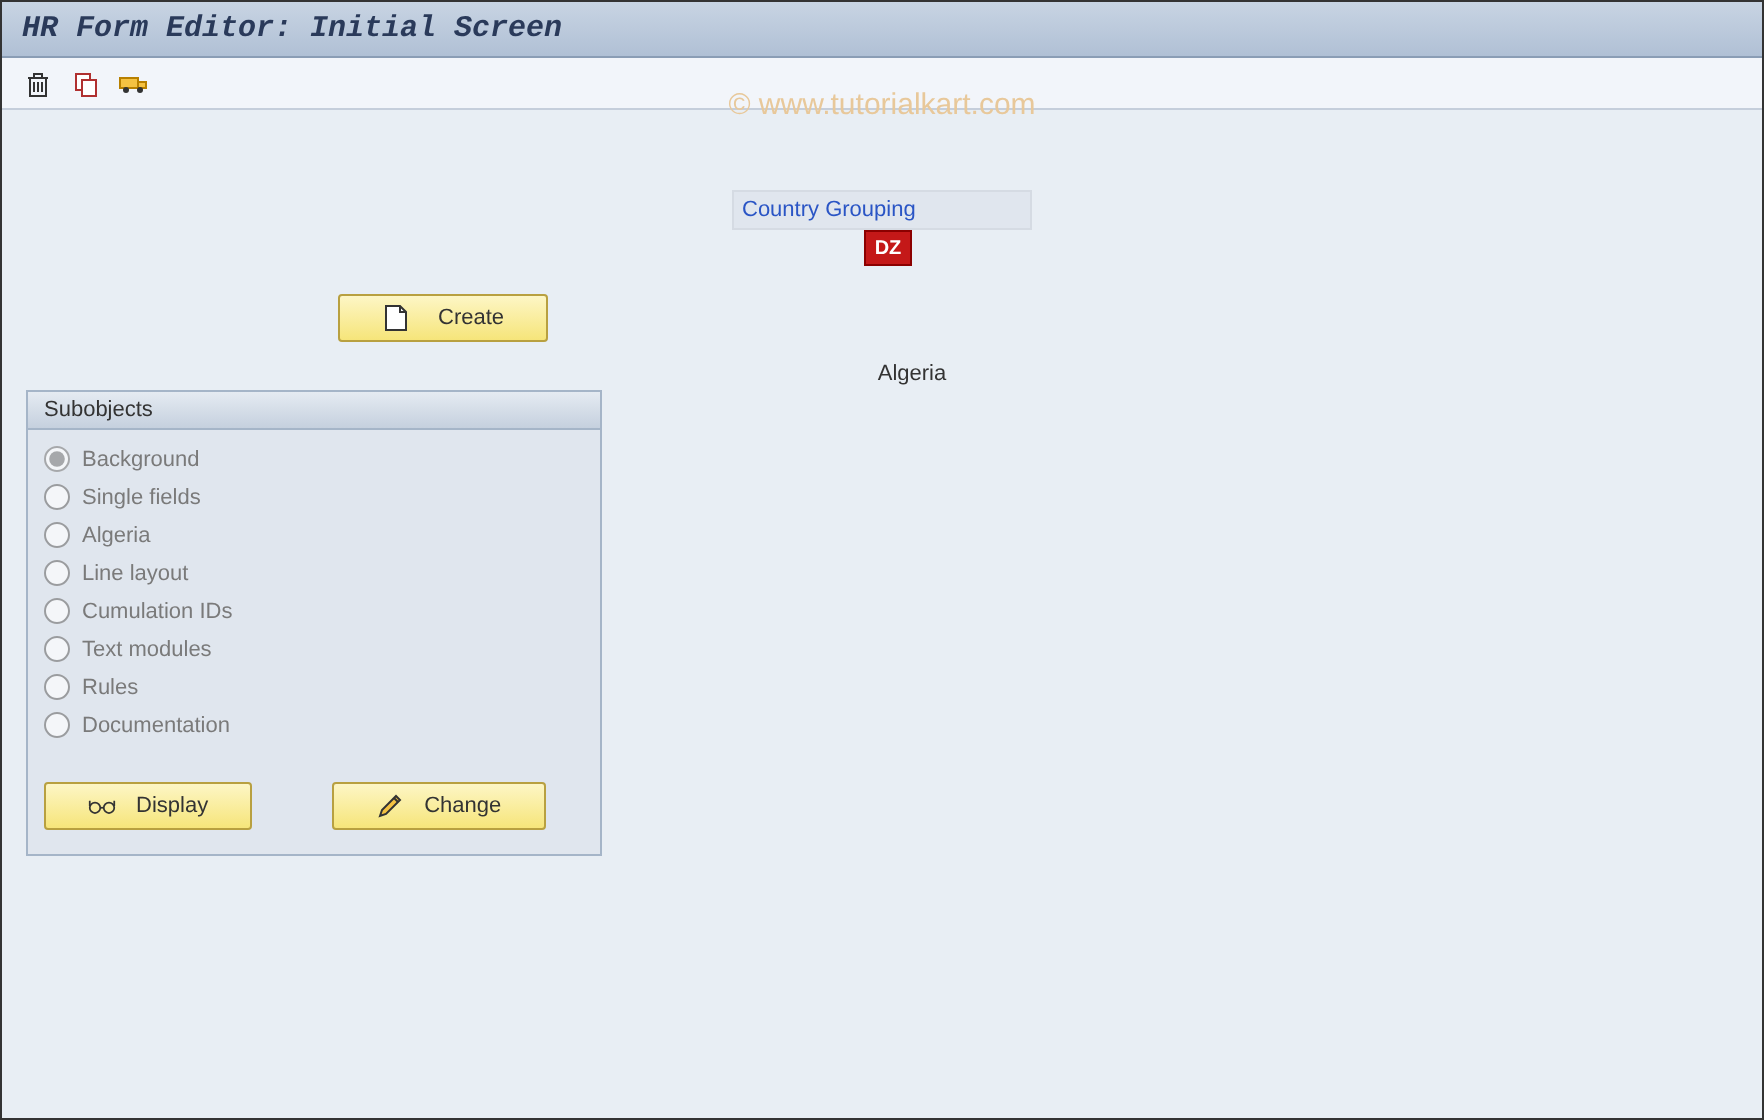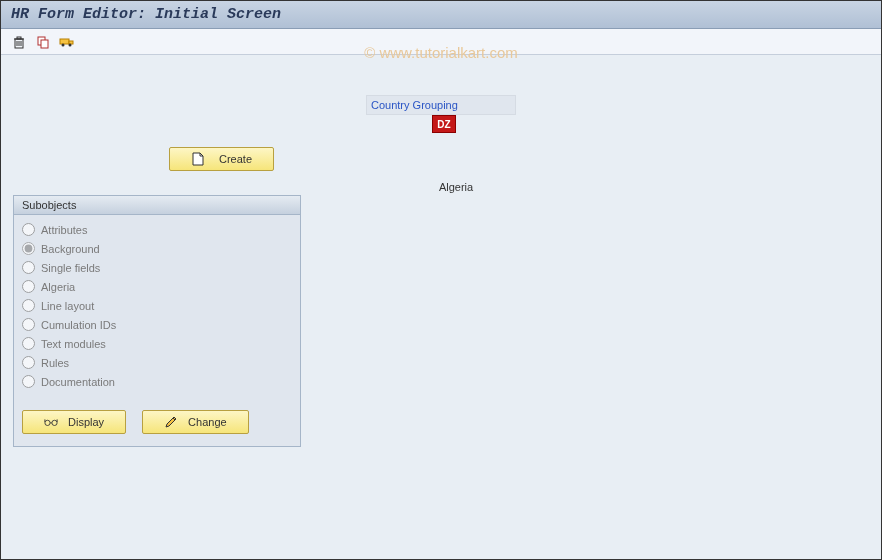--- a/index.html
+++ b/index.html
@@ -159,21 +159,21 @@
       accent-color: #888;
       opacity: 0.65;
       width: 13px;
       height: 13px;
     }
     .radio-row label {
       cursor: default;
     }
     .panel-buttons {
       display: flex;
-      gap: 16px;
+      gap: 40px;
       margin-top: 22px;
     }
     .panel-buttons .sap-button {
       min-width: 95px;
       gap: 10px;
     }
   </style>
 </head>
 <body>
 
@@ -227,24 +227,20 @@
           </svg>
       </span>
       <span>Create</span>
     </button>
   </div>
 
   <div class="subobjects-panel">
     <div class="panel-header">Subobjects</div>
     <div class="panel-body">
 
-      <div class="radio-row">
-        <input type="radio" name="subobj" style="">
-        <label>Attributes</label>
-      </div>
       <div class="radio-row">
         <input type="radio" name="subobj" checked="" style="">
         <label>Background</label>
       </div>
       <div class="radio-row">
         <input type="radio" name="subobj" style="">
         <label>Single fields</label>
       </div>
       <div class="radio-row">
         <input type="radio" name="subobj" style="">

